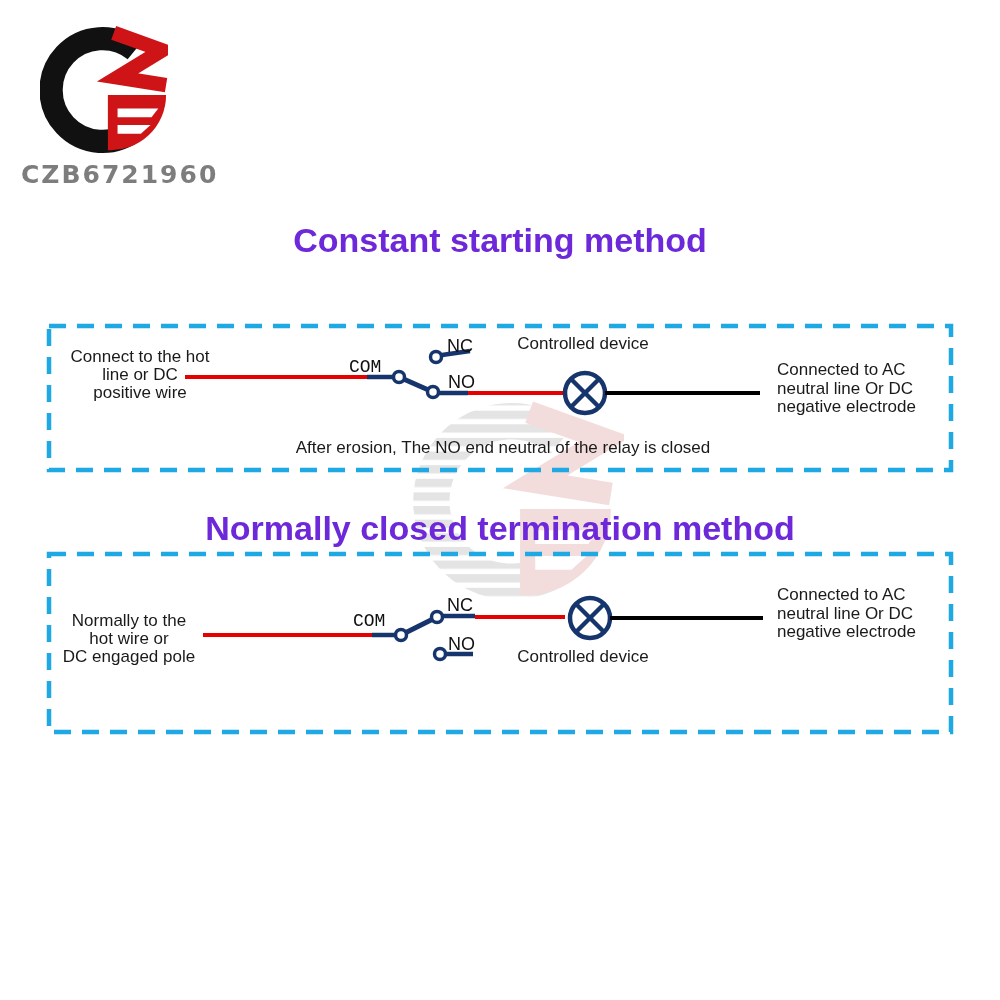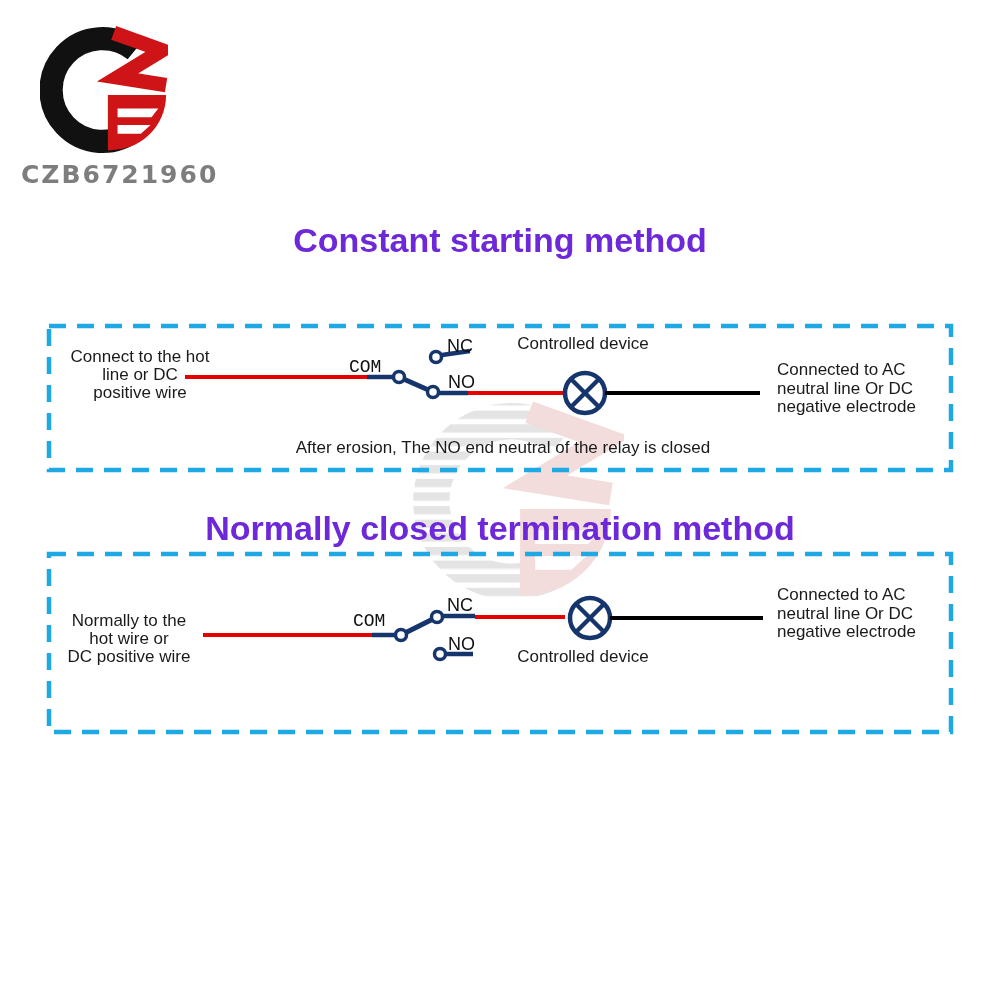--- a/index.html
+++ b/index.html
@@ -131,21 +131,21 @@
       <g>
         <circle cx="544" cy="67" r="20" fill="#ffffff" stroke="#17356d" stroke-width="4.5"></circle>
         <line x1="530" y1="53" x2="558" y2="81" stroke="#17356d" stroke-width="4.5"></line>
         <line x1="530" y1="81" x2="558" y2="53" stroke="#17356d" stroke-width="4.5"></line>
       </g>
       <line x1="564" y1="67" x2="717" y2="67" stroke="#000000" stroke-width="4"></line>
     </svg>
     <div class="lbl center" style="left:8px;top:61px;width:150px;">
       <span>Normally to the</span>
       <span>hot wire or</span>
-      <span>DC positive wire</span>
+      <span>DC engaged pole</span>
     </div>
     <div class="term right" style="left:307px;top:63px;width:44px;">COM</div>
     <div class="term" style="left:401px;top:47px;">NC</div>
     <div class="term" style="left:402px;top:86px;">NO</div>
     <div class="lbl center" style="left:437px;top:97px;width:200px;">Controlled device</div>
     <div class="lbl rlbl" style="left:731px;top:35px;width:170px;">
       <span>Connected to AC</span>
       <span>neutral line Or DC</span>
       <span>negative electrode</span>
     </div>

